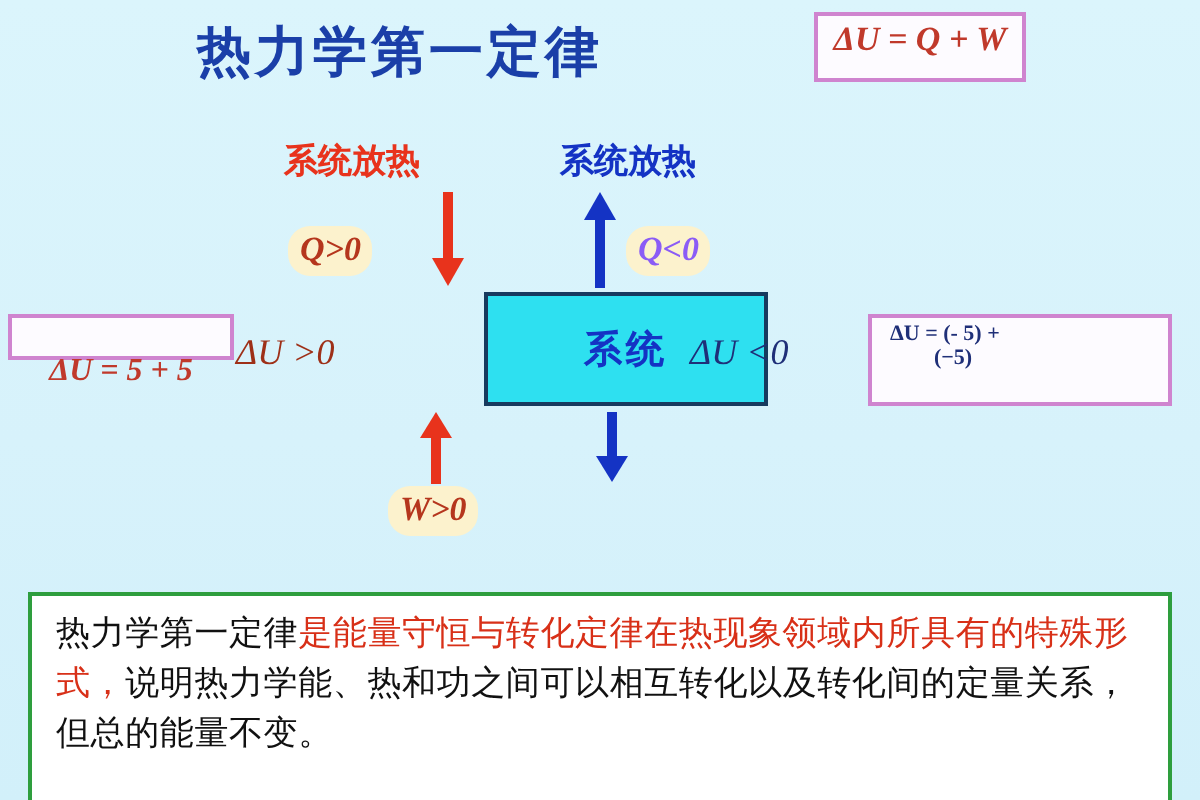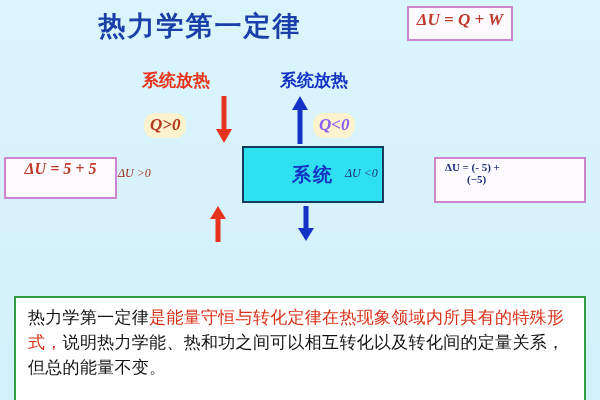--- a/index.html
+++ b/index.html
@@ -55,24 +55,24 @@
     width: 106px;
     height: 35px;
     font-size: 17px;
     text-align: center;
     padding-top: 3px;
   }
   #formula-left {
     left: 4px;
     top: 157px;
     width: 113px;
-    height: 42px;
+    height: 22px;
     font-size: 16px;
     text-align: center;
-    padding-top: 2px;
+    padding-top: 19px;
   }
   #formula-right {
     left: 434px;
     top: 157px;
     width: 152px;
     height: 46px;
     font-size: 11px;
     padding: 3px 0 0 9px;
     font-style: normal;
   }
@@ -107,21 +107,21 @@
   #lab-q-pos { left: 144px; top: 113px; }
   #lab-q-neg { left: 313px; top: 113px; }
   #lab-w-pos { left: 194px; top: 243px; }
   #lab-w-neg { left: 288px; top: 243px; }
 
   
   .dlabel {
     position: absolute;
     font-family: "Liberation Serif", serif;
     font-style: italic;
-    font-size: 12px;
+    font-size: 18px;
     white-space: nowrap;
   }
   #du-left { left: 118px; top: 166px; color: #9e3018; }
   #du-right { left: 345px; top: 166px; color: #1f2f78; text-align: center; }
 
   
   #system-box {
     position: absolute;
     left: 196px;
     top: 146px;
@@ -212,20 +212,21 @@
     <span class="shaft"></span>
     <span class="head"></span>
   </div>
   <div class="arrow" id="arrow-w-out">
     <span class="shaft"></span>
     <span class="head"></span>
   </div>
 
   <div class="ylabel red" id="lab-q-pos">Q&gt;0</div>
   <div class="ylabel blue" id="lab-q-neg">Q&lt;0</div>
+  <div class="ylabel red" id="lab-w-pos">W&gt;0</div>
 
   <div class="fbox red" id="formula-left">ΔU = 5 + 5</div>
   <div class="dlabel" id="du-left">ΔU &gt;0</div>
 
   <div id="system-box">
     <span id="system-label">系统</span>
   </div>
 
   <div class="dlabel" id="du-right">ΔU &lt;0</div>
   <div class="fbox navy" id="formula-right">

